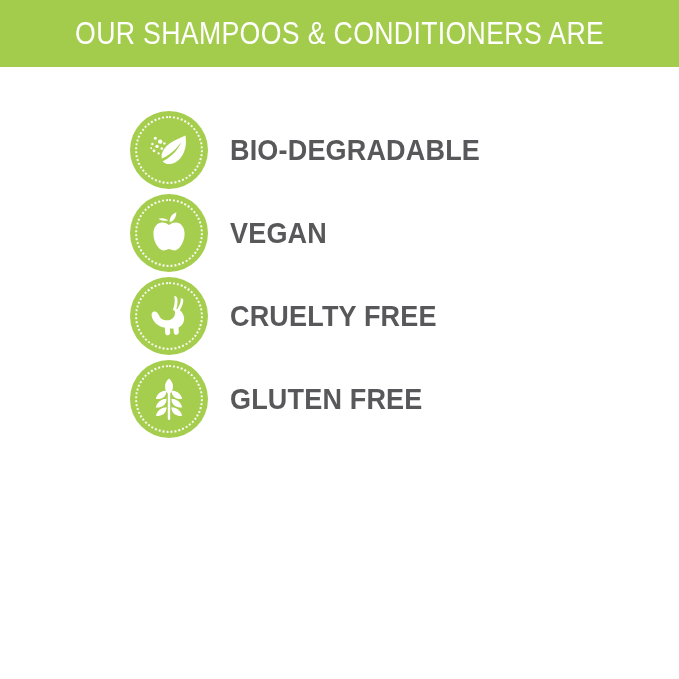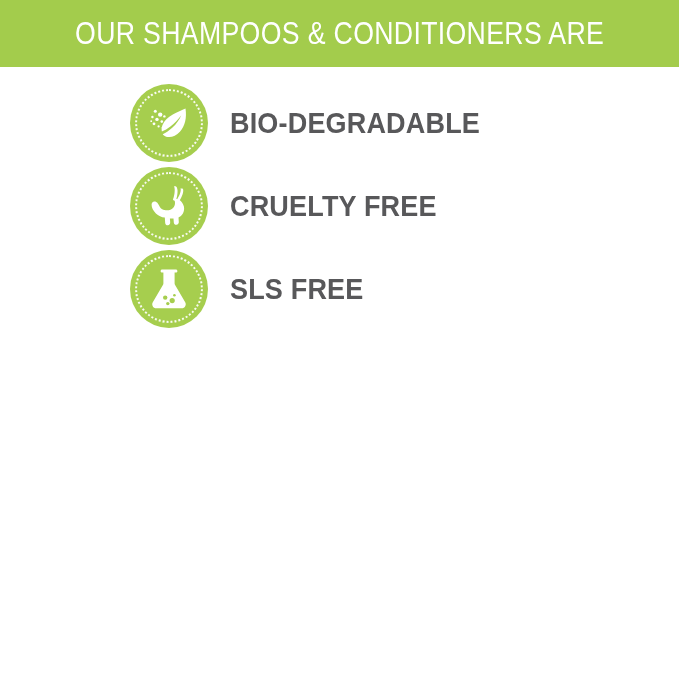--- a/index.html
+++ b/index.html
@@ -48,21 +48,21 @@
     font-family: "Liberation Sans Narrow", "Liberation Sans", "DejaVu Sans", sans-serif;
   }
 
   
   .list {
     position: absolute;
     left: 0;
     top: 67px;
     width: 679px;
     height: 612px;
-    padding-top: 14px;
+    padding-top: 41px;
     box-sizing: border-box;
   }
 
   .row {
     position: relative;
     height: 83px;
     display: flex;
     align-items: center;
   }
 
@@ -144,53 +144,70 @@
             <circle cx="19.4" cy="17.4" r="1.2" fill="#ffffff"></circle>
             <circle cx="6.2" cy="22.2" r="0.9" fill="#ffffff"></circle>
             <circle cx="17.6" cy="28.8" r="1.0" fill="#ffffff"></circle>
           </svg>
         </span>
       </div>
       <div class="row-label">BIO-DEGRADABLE</div>
     </div>
 
 
+    <div class="row">
+      <div class="badge">
+        <span class="ring"></span>
+        <span class="glyph">
+          <svg viewBox="0 0 48 48" xmlns="http://www.w3.org/2000/svg">
+            <g fill="#ffffff">
+              <path d="M23.2 11.3c-1.1-.9-2.6-1.6-4.4-1.9-2-.3-3.9-.1-5.2.4 1 .9 2.6 1.6 4.4 1.9 1.4.2 2.8.2 4 0l1.2-.4z"></path>
+              <path d="M24.6 13.2c0-3 .9-5.5 2.4-7.2 1.2-1.4 2.8-2.3 4.4-2.6-.1 2.9-1 5.4-2.5 7.1-1.1 1.3-2.5 2.2-3.9 2.6l-.4.1z"></path>
+              <path d="M24 15.9c2.2-1.7 4.5-2.5 6.6-2.5 5.3 0 9 4.7 9 11.3 0 4.9-1.9 9.9-4.6 13.2-1.8 2.2-3.8 3.5-5.7 3.5-1.5 0-2.6-.4-3.7-.8-.6-.2-1.1-.4-1.6-.5v-24.2z"></path>
+              <path d="M24 15.9c-2.2-1.7-4.5-2.5-6.6-2.5-5.3 0-9 4.7-9 11.3 0 4.9 1.9 9.9 4.6 13.2 1.8 2.2 3.8 3.5 5.7 3.5 1.5 0 2.6-.4 3.7-.8.6-.2 1.1-.4 1.6-.5v-24.2z"></path>
+            </g>
+          </svg>
+        </span>
+      </div>
+      <div class="row-label">VEGAN</div>
+    </div>
 
     <div class="row">
       <div class="badge">
         <span class="ring"></span>
         <span class="glyph">
           <svg viewBox="0 0 48 48" xmlns="http://www.w3.org/2000/svg">
             <g fill="#ffffff">
               <path d="M30.6 4.2c1.1.2 1.7 1.7 1.9 3.9.2 2.3-.1 5.2-.9 8-.3 1.1-.7 2.1-1.1 3l-2.6-1c.3-1 .6-2.1.9-3.3.7-2.7 1-5.4.9-7.4-.1-1.7-.4-2.8-.9-3.1l1.8-.1z"></path>
               <path d="M37.4 6.6c1 .5 1.1 2.1.6 4.2-.5 2.2-1.6 4.9-3.1 7.3-.6 1-1.2 1.8-1.8 2.6l-2.2-1.7c.6-.8 1.2-1.7 1.8-2.7 1.4-2.3 2.4-4.7 2.8-6.6.4-1.6.3-2.7-.1-3.1l2 .0z"></path>
               <path d="M29 16.6c5.1 0 8.9 3.6 9.9 8 .5 2.3.2 4.7-1 6.8-1.1 1.9-2.7 3.2-4.4 4l.3 4.7c.1 1.4-.9 2.6-2.3 2.7-1.4.1-2.6-.9-2.7-2.3l-.3-3.9h-3.6l.3 3.9c.1 1.4-.9 2.6-2.3 2.7-1.4.1-2.6-.9-2.7-2.3l-.4-5.3c-3.3-.5-6.5-2-8.9-4.2-2.7-2.5-4.3-5.6-4.3-8.6 0-1 .2-1.8.7-2.4.5-.6 1.3-1 2.1-1 1.1 0 2 .5 2.7 1.2.7.7 1.2 1.6 1.7 2.5.9 1.7 1.8 3.3 3.4 4.2 1.4.8 3 1 4.8 1 2.5 0 4.6-.8 6-2.3 1.3-1.4 2-3.2 2-5.1 0-1.7-.5-3.3-1.4-4.5l.4-.4z"></path>
             </g>
           </svg>
         </span>
       </div>
       <div class="row-label">CRUELTY FREE</div>
     </div>
 
-
-
     <div class="row">
       <div class="badge">
         <span class="ring"></span>
         <span class="glyph">
           <svg viewBox="0 0 48 48" xmlns="http://www.w3.org/2000/svg">
             <g fill="#ffffff">
-              <path d="M17.2 4.4h13.6c.9 0 1.6.7 1.6 1.6s-.7 1.6-1.6 1.6h-1.2v10.6c0 .6.2 1.2.5 1.7l10.1 17.3c1.6 2.7-.4 6.1-3.5 6.1H11.3c-3.1 0-5.1-3.4-3.5-6.1l10.1-17.3c.3-.5.5-1.1.5-1.7V7.6h-1.2c-.9 0-1.6-.7-1.6-1.6s.7-1.6 1.6-1.6z"></path>
+              <rect x="22.8" y="13" width="2.4" height="32" rx="1.2"></rect>
+              <path d="M24 3.4c2.6 2.1 4 5.1 4 8.1s-1.4 6-4 8.1c-2.6-2.1-4-5.1-4-8.1s1.4-6 4-8.1z"></path>
+              <path d="M21.6 15.4c0 3-1.2 5.5-3.3 7-2.4 1.7-5.3 1.9-7.5 1.6.5-2.2 1.8-4.7 4.1-6.4 2.1-1.5 4.6-2.1 6.7-2.2z"></path>
+              <path d="M26.4 15.4c0 3 1.2 5.5 3.3 7 2.4 1.7 5.3 1.9 7.5 1.6-.5-2.2-1.8-4.7-4.1-6.4-2.1-1.5-4.6-2.1-6.7-2.2z"></path>
+              <path d="M21.6 23.8c0 3-1.2 5.5-3.3 7-2.4 1.7-5.3 1.9-7.5 1.6.5-2.2 1.8-4.7 4.1-6.4 2.1-1.5 4.6-2.1 6.7-2.2z"></path>
+              <path d="M26.4 23.8c0 3 1.2 5.5 3.3 7 2.4 1.7 5.3 1.9 7.5 1.6-.5-2.2-1.8-4.7-4.1-6.4-2.1-1.5-4.6-2.1-6.7-2.2z"></path>
+              <path d="M21.6 32.2c0 3-1.2 5.5-3.3 7-2.4 1.7-5.3 1.9-7.5 1.6.5-2.2 1.8-4.7 4.1-6.4 2.1-1.5 4.6-2.1 6.7-2.2z"></path>
+              <path d="M26.4 32.2c0 3 1.2 5.5 3.3 7 2.4 1.7 5.3 1.9 7.5 1.6-.5-2.2-1.8-4.7-4.1-6.4-2.1-1.5-4.6-2.1-6.7-2.2z"></path>
             </g>
-            <g fill="#a6ce4e">
-              <circle cx="20.2" cy="32.6" r="2.2"></circle>
-              <circle cx="27.2" cy="35.6" r="2.6"></circle>
-              <circle cx="22.8" cy="38.6" r="1.7"></circle>
-              <circle cx="29.4" cy="30.2" r="1.3"></circle>
-            </g>
-          </svg>
-        </span>
-      </div>
-      <div class="row-label">SLS FREE</div>
-    </div>
+          </svg>
+        </span>
+      </div>
+      <div class="row-label">GLUTEN FREE</div>
+    </div>
+
+
 
   </div>
 </div>
 
 </body></html>

